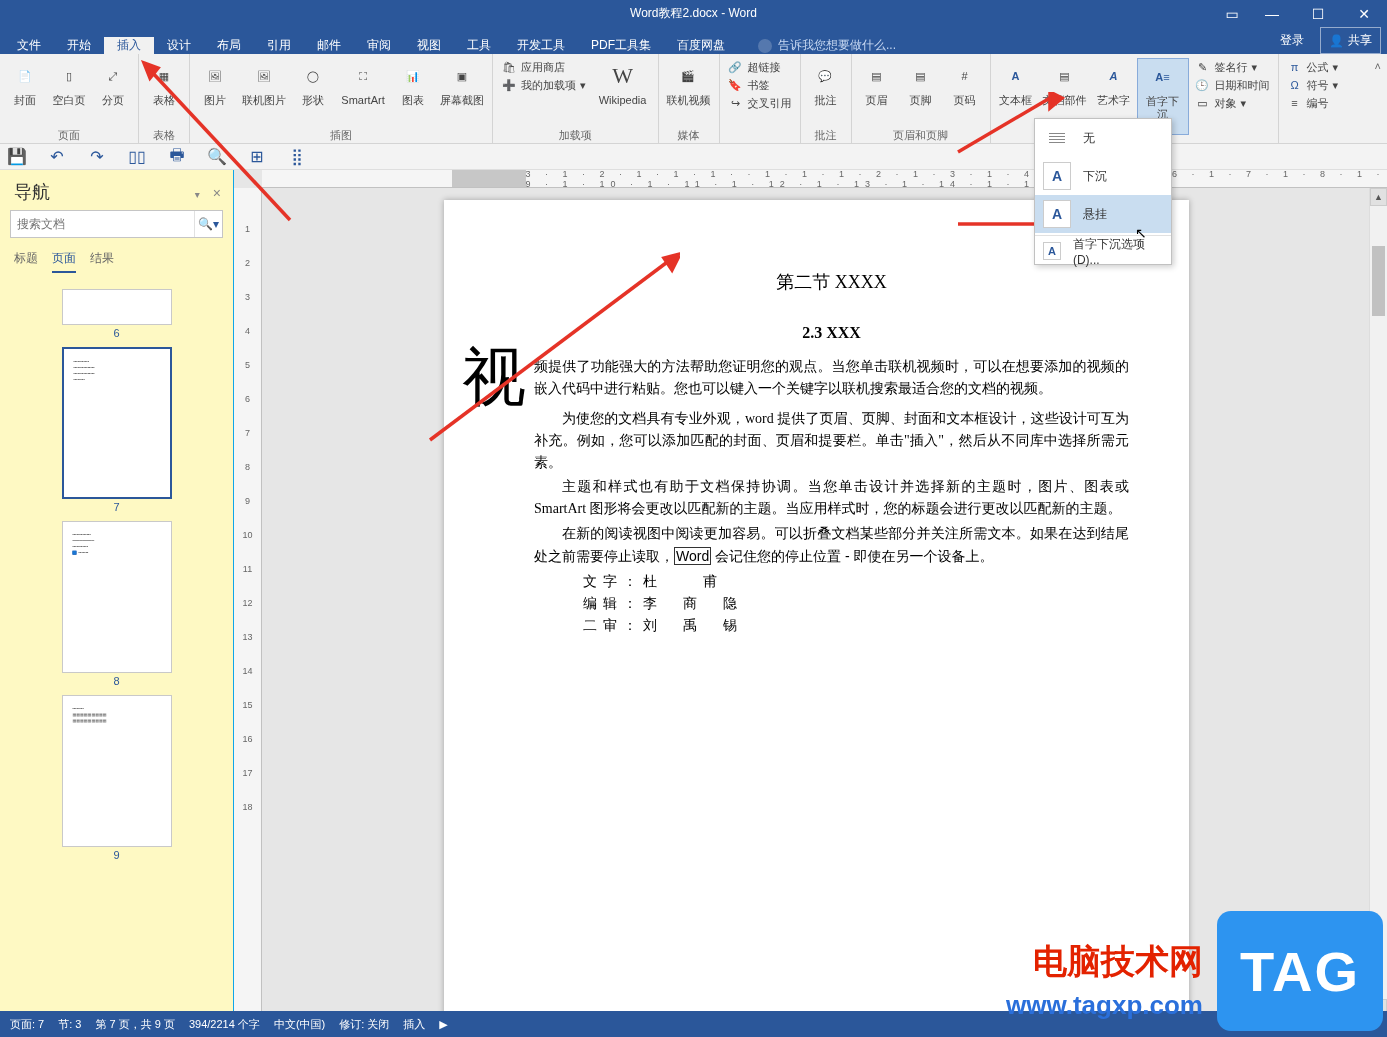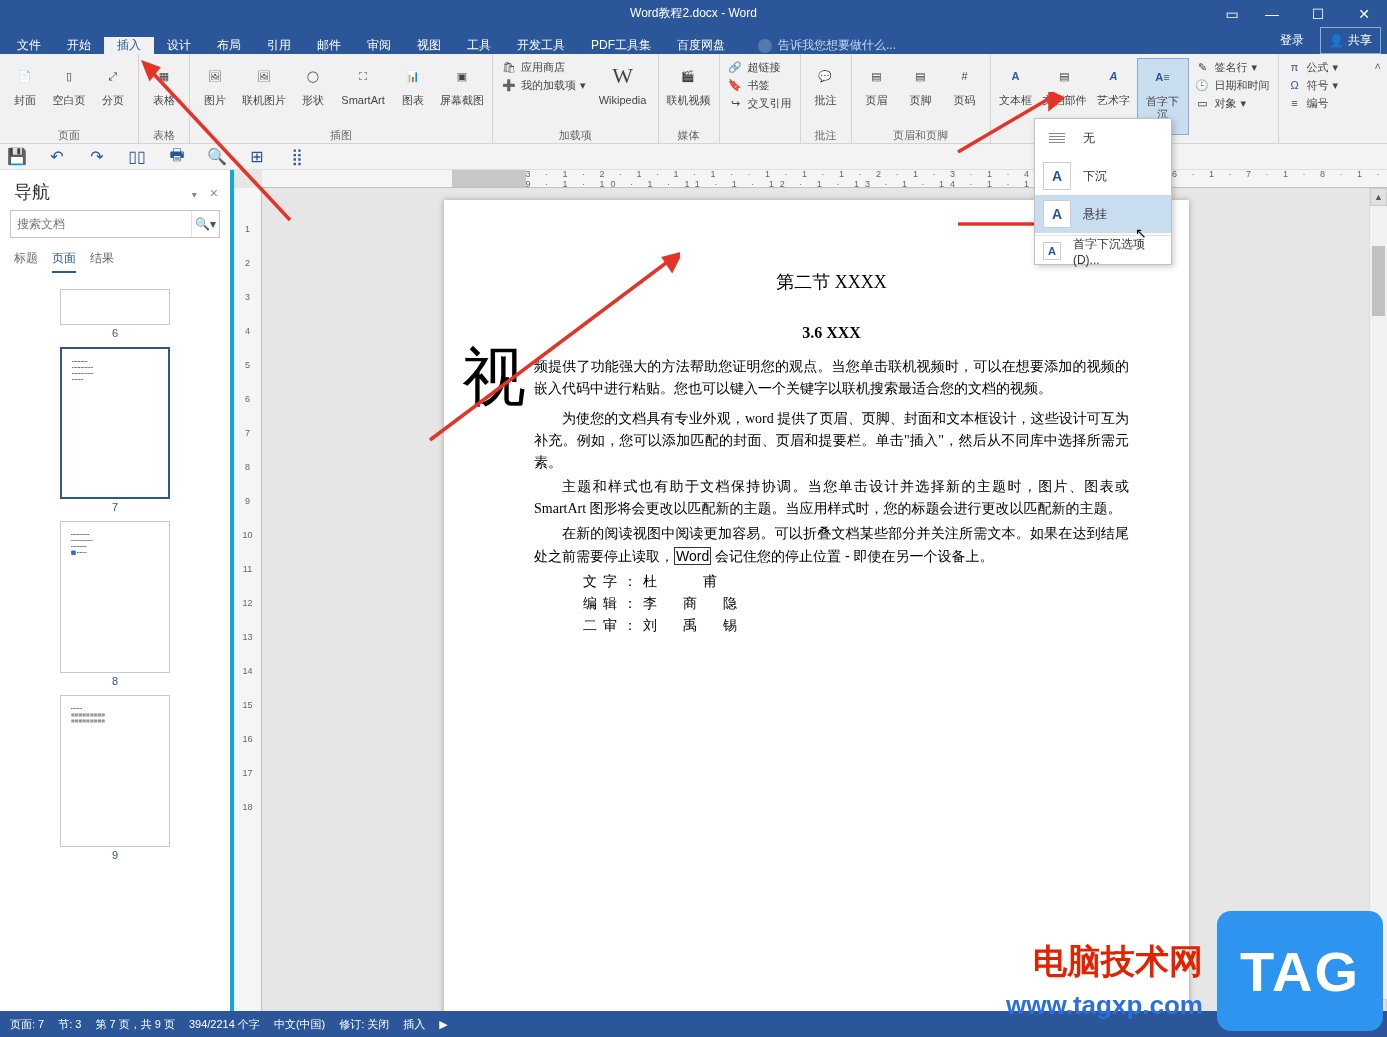--- a/index.html
+++ b/index.html
@@ -36,21 +36,21 @@
   .stackbtns .sb{display:flex; align-items:center; gap:4px; padding:1px 4px;}
   .stackbtns .sb .ic{width:16px; height:16px; display:inline-flex; align-items:center; justify-content:center;}
 
   
   .qat{height:26px; background:#f3f3f3; border-bottom:1px solid #dedede; display:flex; align-items:center; padding-left:8px; gap:22px; color:#2b579a;}
   .qat .qicon{width:18px; height:18px; display:flex; align-items:center; justify-content:center;}
 
   
   .main{position:absolute; top:170px; bottom:20px; left:0; right:0; display:flex;}
   
-  .navpane{width:234px; background:#ffffff; border-right:4px solid #0ea5e9; display:flex; flex-direction:column; font-size:12px; color:#333;}
+  .navpane{width:234px; background:#fef9c3; border-right:1px solid #0ea5e9; display:flex; flex-direction:column; font-size:12px; color:#333;}
   .navpane .np-head{display:flex; align-items:center; justify-content:space-between; padding:10px 12px 4px 14px; font-size:18px; color:#333;}
   .navpane .np-search{margin:2px 10px 8px 10px; display:flex; align-items:center; border:1px solid #c5c5c5; background:#fff; height:28px;}
   .navpane .np-search input{flex:1; border:none; outline:none; font-size:12px; padding:0 6px;}
   .navpane .np-search .si{width:28px; display:flex; align-items:center; justify-content:center; color:#2b579a; border-left:1px solid #e1e1e1; height:100%;}
   .navtabs{display:flex; gap:14px; padding:0 14px; font-size:12px; color:#2b579a;}
   .navtabs .nt{padding:4px 0; color:#666;}
   .navtabs .nt.active{border-bottom:2px solid #2b579a; color:#2b579a;}
   .thumbwrap{flex:1; overflow:auto; padding:10px 0;}
   .thumb{width:110px; margin:6px auto 2px auto; background:#fff; border:1px solid #c9c9c9;}
   .thumb.sel{border:2px solid #2b579a;}
@@ -451,21 +451,21 @@
       <div class="vnum">13</div>
         <div class="vnum">14</div>
         <div class="vnum">15</div>
         <div class="vnum">16</div>
         <div class="vnum">17</div>
         <div class="vnum">18</div>
     </div>
     <div class="page">
       <div class="content">
         <h2>第二节  XXXX</h2>
-        <h3>3.6 XXX</h3>
+        <h3>2.3 XXX</h3>
         <div class="dropcapwrap">
           <span class="dropcap">视</span>
           <p class="para noindent">频提供了功能强大的方法帮助您证明您的观点。当您单击联机视频时，可以在想要添加的视频的嵌入代码中进行粘贴。您也可以键入一个关键字以联机搜索最适合您的文档的视频。</p>
         </div>
         <p class="para">为使您的文档具有专业外观，word 提供了页眉、页脚、封面和文本框设计，这些设计可互为补充。例如，您可以添加匹配的封面、页眉和提要栏。单击"插入"，然后从不同库中选择所需元素。</p>
         <p class="para">主题和样式也有助于文档保持协调。当您单击设计并选择新的主题时，图片、图表或 SmartArt 图形将会更改以匹配新的主题。当应用样式时，您的标题会进行更改以匹配新的主题。</p>
         <p class="para"><span style="display:inline">在新的阅读视图中阅读更加容易。可以折叠文档某些部分并关注所需文本。如果在达到结尾处之前需要停止读取，</span><span class="boxed">Word</span><span> 会记住您的停止位置 - 即使在另一个设备上。</span></p>
         <div class="credits">
           <div>文字：杜　　甫</div>
           <div>编辑：李　商　隐</div>

